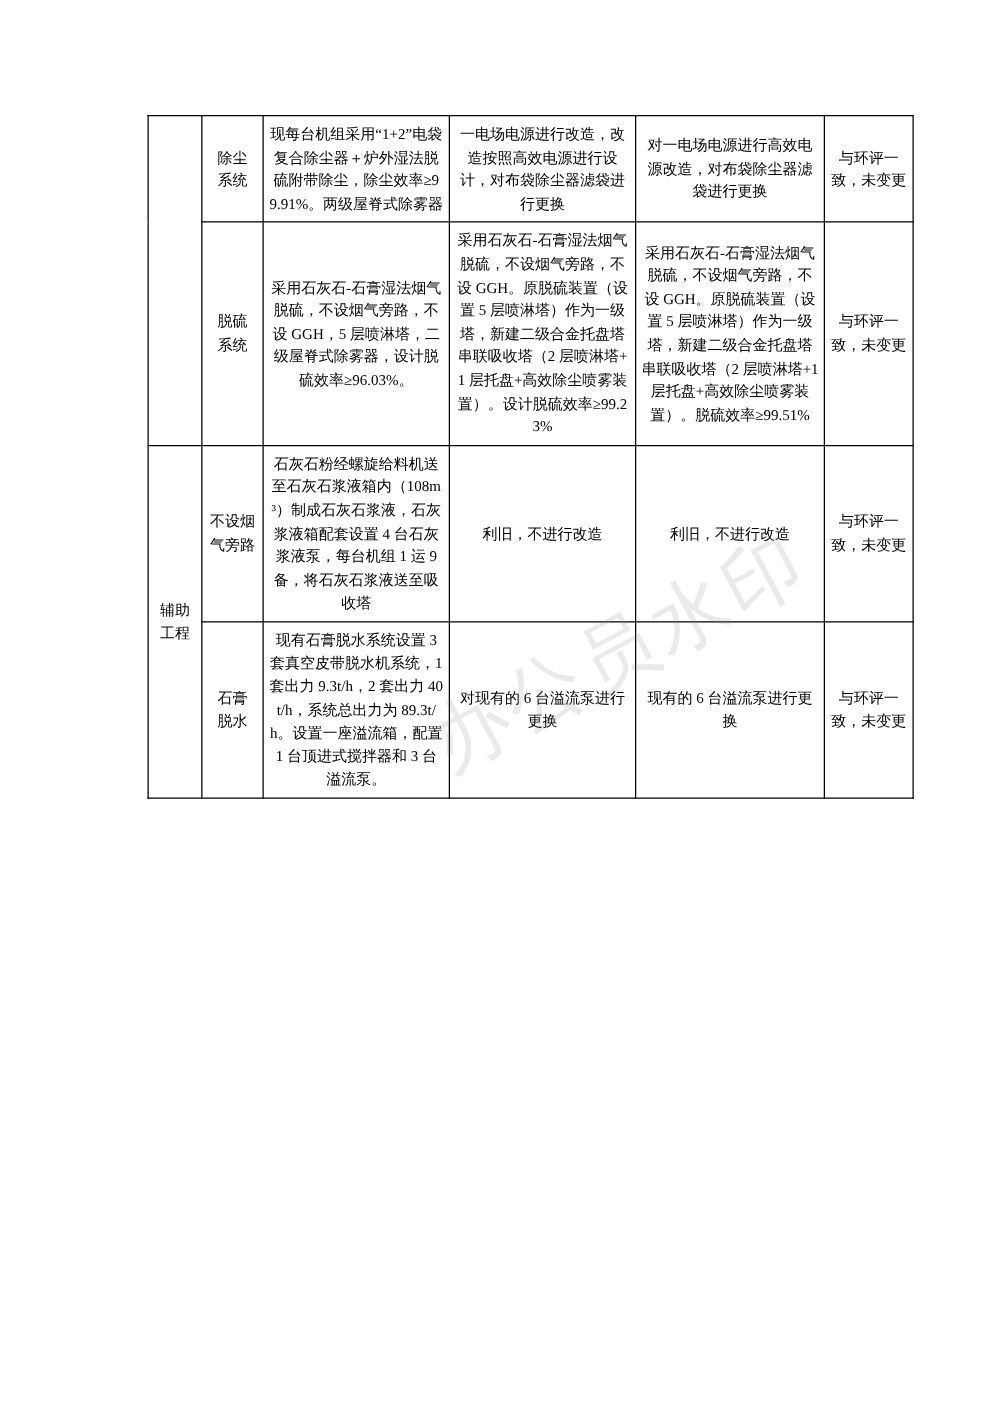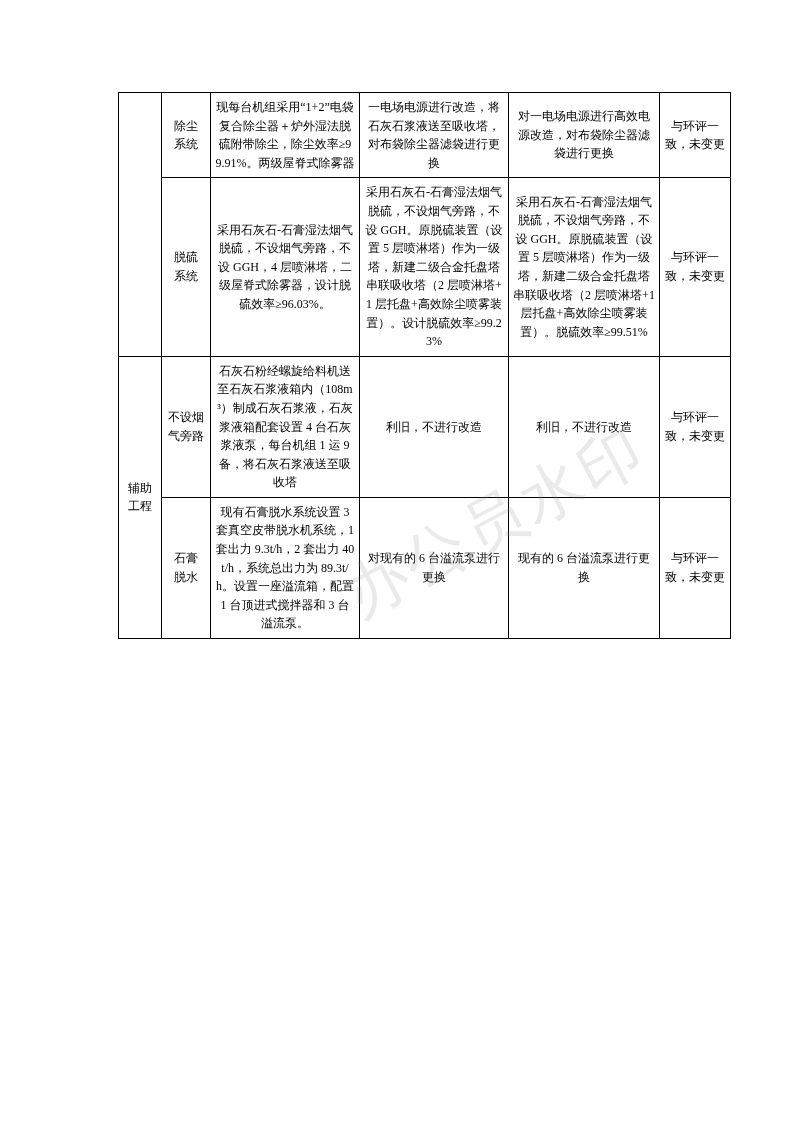--- a/index.html
+++ b/index.html
@@ -105,37 +105,37 @@
           <span class="cell-text"></span>
         </td>
         <td class="col-sys">
           <span class="cell-text">除尘
 系统</span>
         </td>
         <td class="col-existing">
           <span class="cell-text">现每台机组采用“1+2”电袋复合除尘器＋炉外湿法脱硫附带除尘，除尘效率≥99.91%。两级屋脊式除雾器</span>
         </td>
         <td class="col-planned">
-          <span class="cell-text">一电场电源进行改造，将石灰石浆液送至吸收塔，对布袋除尘器滤袋进行更换</span>
+          <span class="cell-text">一电场电源进行改造，改造按照高效电源进行设计，对布袋除尘器滤袋进行更换</span>
         </td>
         <td class="col-actual">
           <span class="cell-text">对一电场电源进行高效电源改造，对布袋除尘器滤袋进行更换</span>
         </td>
         <td class="col-compare">
           <span class="cell-text">与环评一致，未变更</span>
         </td>
       </tr>
 
       <tr>
         <td class="col-sys">
           <span class="cell-text">脱硫
 系统</span>
         </td>
         <td class="col-existing">
-          <span class="cell-text">采用石灰石-石膏湿法烟气脱硫，不设烟气旁路，不设 GGH，4 层喷淋塔，二级屋脊式除雾器，设计脱硫效率≥96.03%。</span>
+          <span class="cell-text">采用石灰石-石膏湿法烟气脱硫，不设烟气旁路，不设 GGH，5 层喷淋塔，二级屋脊式除雾器，设计脱硫效率≥96.03%。</span>
         </td>
         <td class="col-planned">
           <span class="cell-text">采用石灰石-石膏湿法烟气脱硫，不设烟气旁路，不设 GGH。原脱硫装置（设置 5 层喷淋塔）作为一级塔，新建二级合金托盘塔串联吸收塔（2 层喷淋塔+1 层托盘+高效除尘喷雾装置）。设计脱硫效率≥99.23%</span>
         </td>
         <td class="col-actual">
           <span class="cell-text">采用石灰石-石膏湿法烟气脱硫，不设烟气旁路，不设 GGH。原脱硫装置（设置 5 层喷淋塔）作为一级塔，新建二级合金托盘塔串联吸收塔（2 层喷淋塔+1 层托盘+高效除尘喷雾装置）。脱硫效率≥99.51%</span>
         </td>
         <td class="col-compare">
           <span class="cell-text">与环评一致，未变更</span>
         </td>

